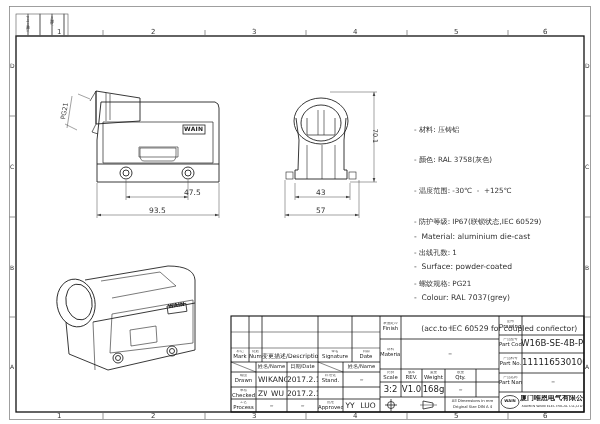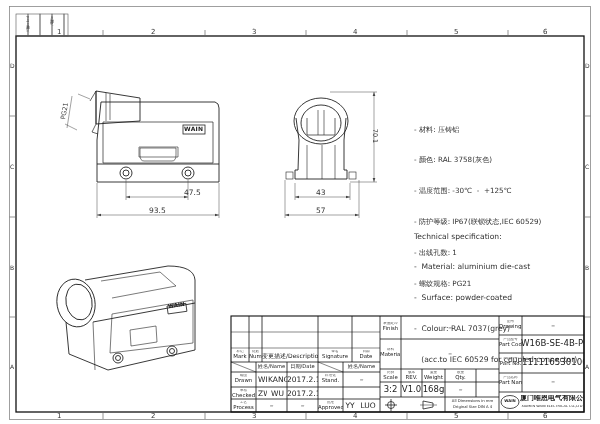--- a/index.html
+++ b/index.html
@@ -226,21 +226,20 @@
 <div class="spec" style="left:414px;top:104px;">
   <div>- 材料: 压铸铝</div>
   <div>- 颜色: RAL 3758(灰色)</div>
   <div>- 温度范围: -30℃  -  +125℃</div>
   <div>- 防护等级: IP67(联锁状态,IEC 60529)</div>
   <div>- 出线孔数: 1</div>
   <div>- 螺纹规格: PG21</div>
 </div>
 
 <div class="spec" style="left:414px;top:211px;font-size:7.6px;">
-  <div>Technical specification:</div>
   <div>-  Material: aluminium die-cast</div>
   <div>-  Surface: powder-coated</div>
   <div>-  Colour: RAL 7037(grey)</div>
   <div>   (acc.to IEC 60529 for coupled connector)</div>
   
   
   
 </div>
 
 <div class="tb" style="left:231px;top:350px;width:18px;">

